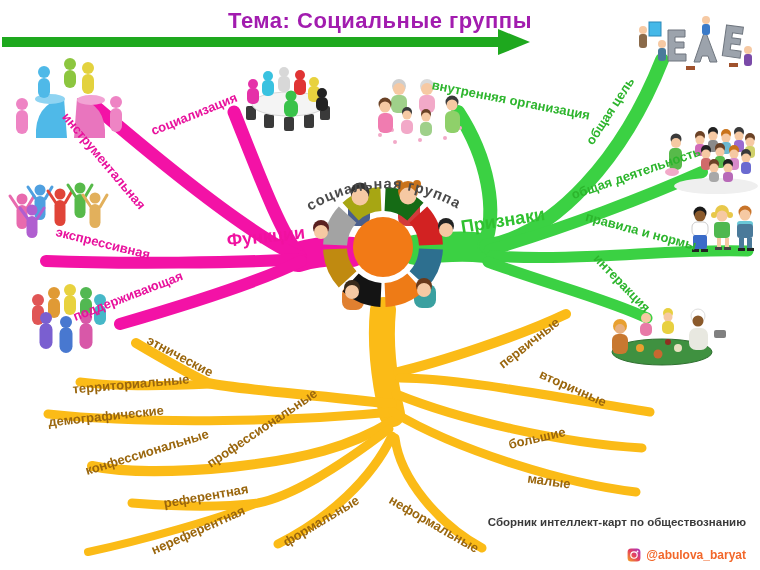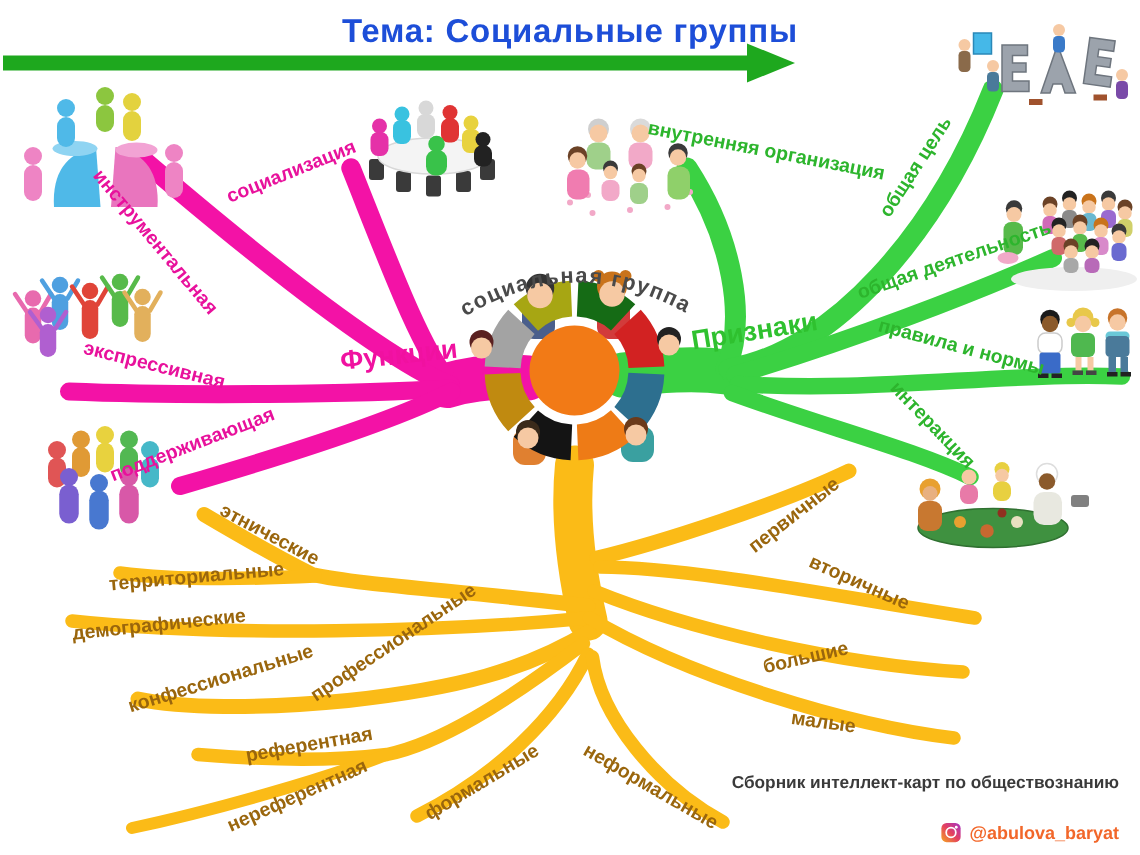--- a/index.html
+++ b/index.html
@@ -1,20 +1,20 @@
 <!DOCTYPE html>
 <html><head>
 <meta charset="utf-8">
 <style>
   html,body{margin:0;padding:0;background:#fff;}
   .stage{position:relative;width:760px;height:570px;background:#fff;overflow:hidden;
          font-family:"Liberation Sans",sans-serif;}
   .stage svg.base{position:absolute;left:0;top:0;}
   .title{position:absolute;left:0;top:8px;width:760px;text-align:center;
-         font-size:22px;font-weight:bold;color:#1d4ed8;letter-spacing:0.5px;}
+         font-size:22px;font-weight:bold;color:#a21caf;letter-spacing:0.5px;}
   .lbl{position:absolute;font-weight:bold;white-space:nowrap;transform-origin:50% 50%;}
   .f{color:#E8119C;font-size:13px;}
   .a{color:#2DB52D;font-size:13px;}
   .t{color:#9A660D;font-size:13px;}
   .main-f{color:#F011A0;font-size:18px;}
   .main-a{color:#2FC12F;font-size:18px;}
   .credits{position:absolute;right:14px;top:515px;text-align:right;
            font-size:11.5px;font-weight:bold;color:#3A3A3A;line-height:15px;}
   .insta{position:absolute;right:14px;top:548px;display:flex;align-items:center;gap:5px;
          font-size:12px;font-weight:bold;color:#F2672A;}

